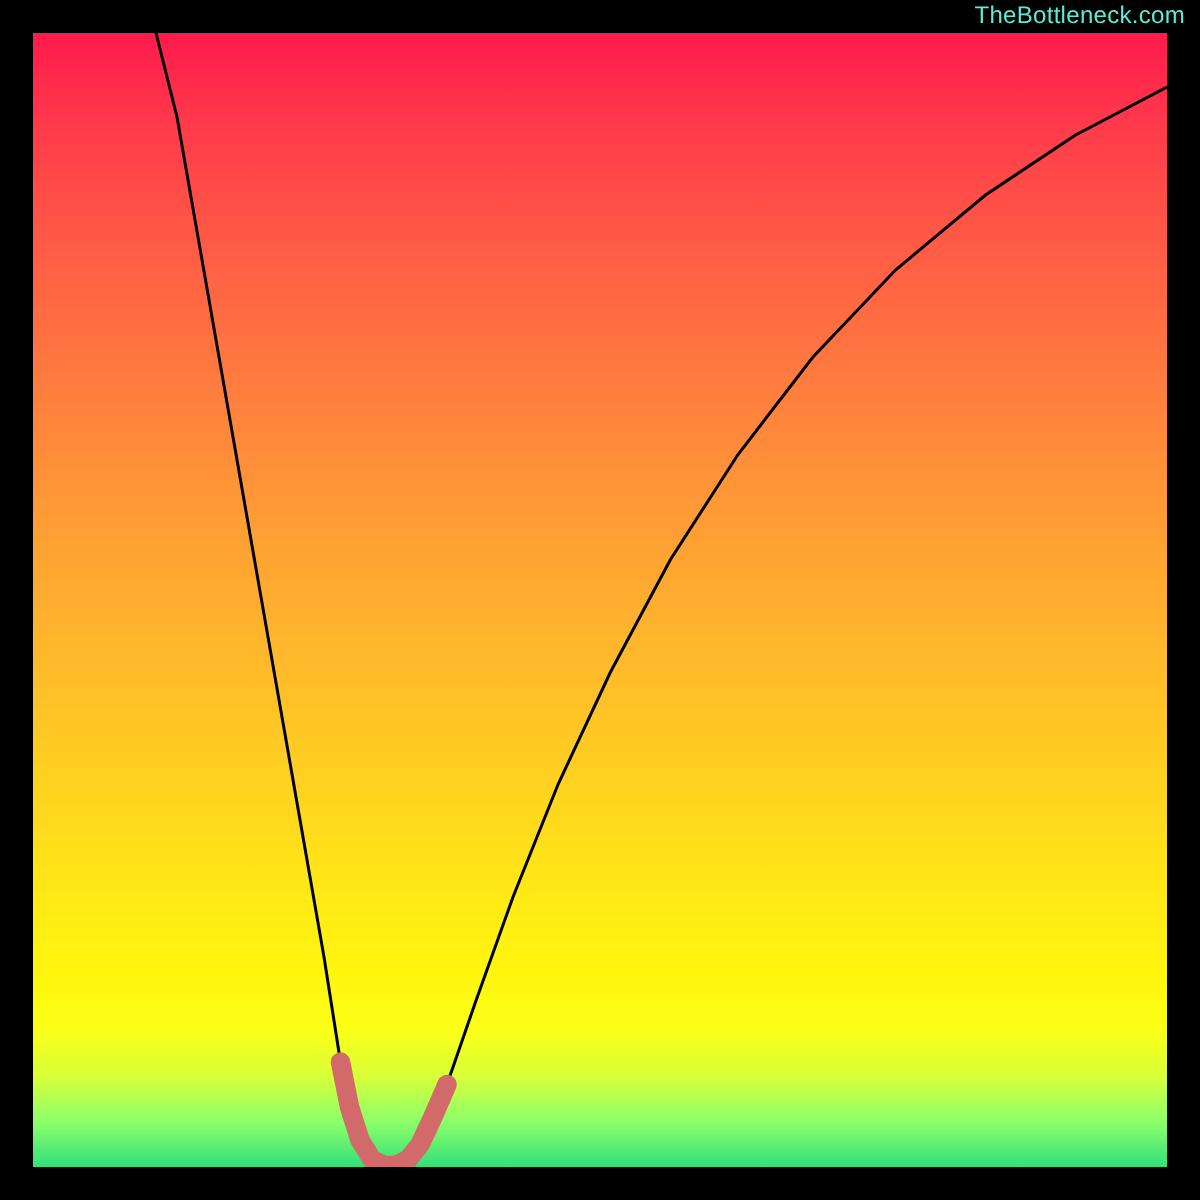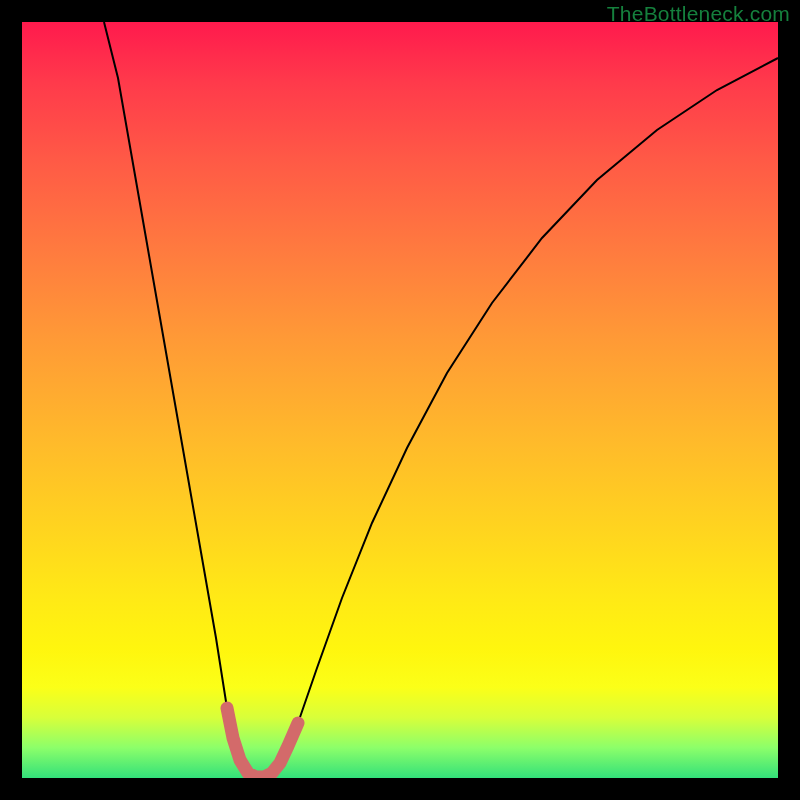--- a/index.html
+++ b/index.html
@@ -44,22 +44,22 @@
     position: absolute;
     left: 0;
     top: 0;
     width: 756px;
     height: 756px;
   }
   .watermark {
     position: absolute;
     top: 2px;
     right: 10px;
-    color: #15803d;
-    font-size: 21px;
+    color: #5eead4;
+    font-size: 16px;
     letter-spacing: 0.2px;
     user-select: none;
   }
 </style>
 </head>
 <body>
 
 <div class="frame">
 
   <div class="plot-area">

